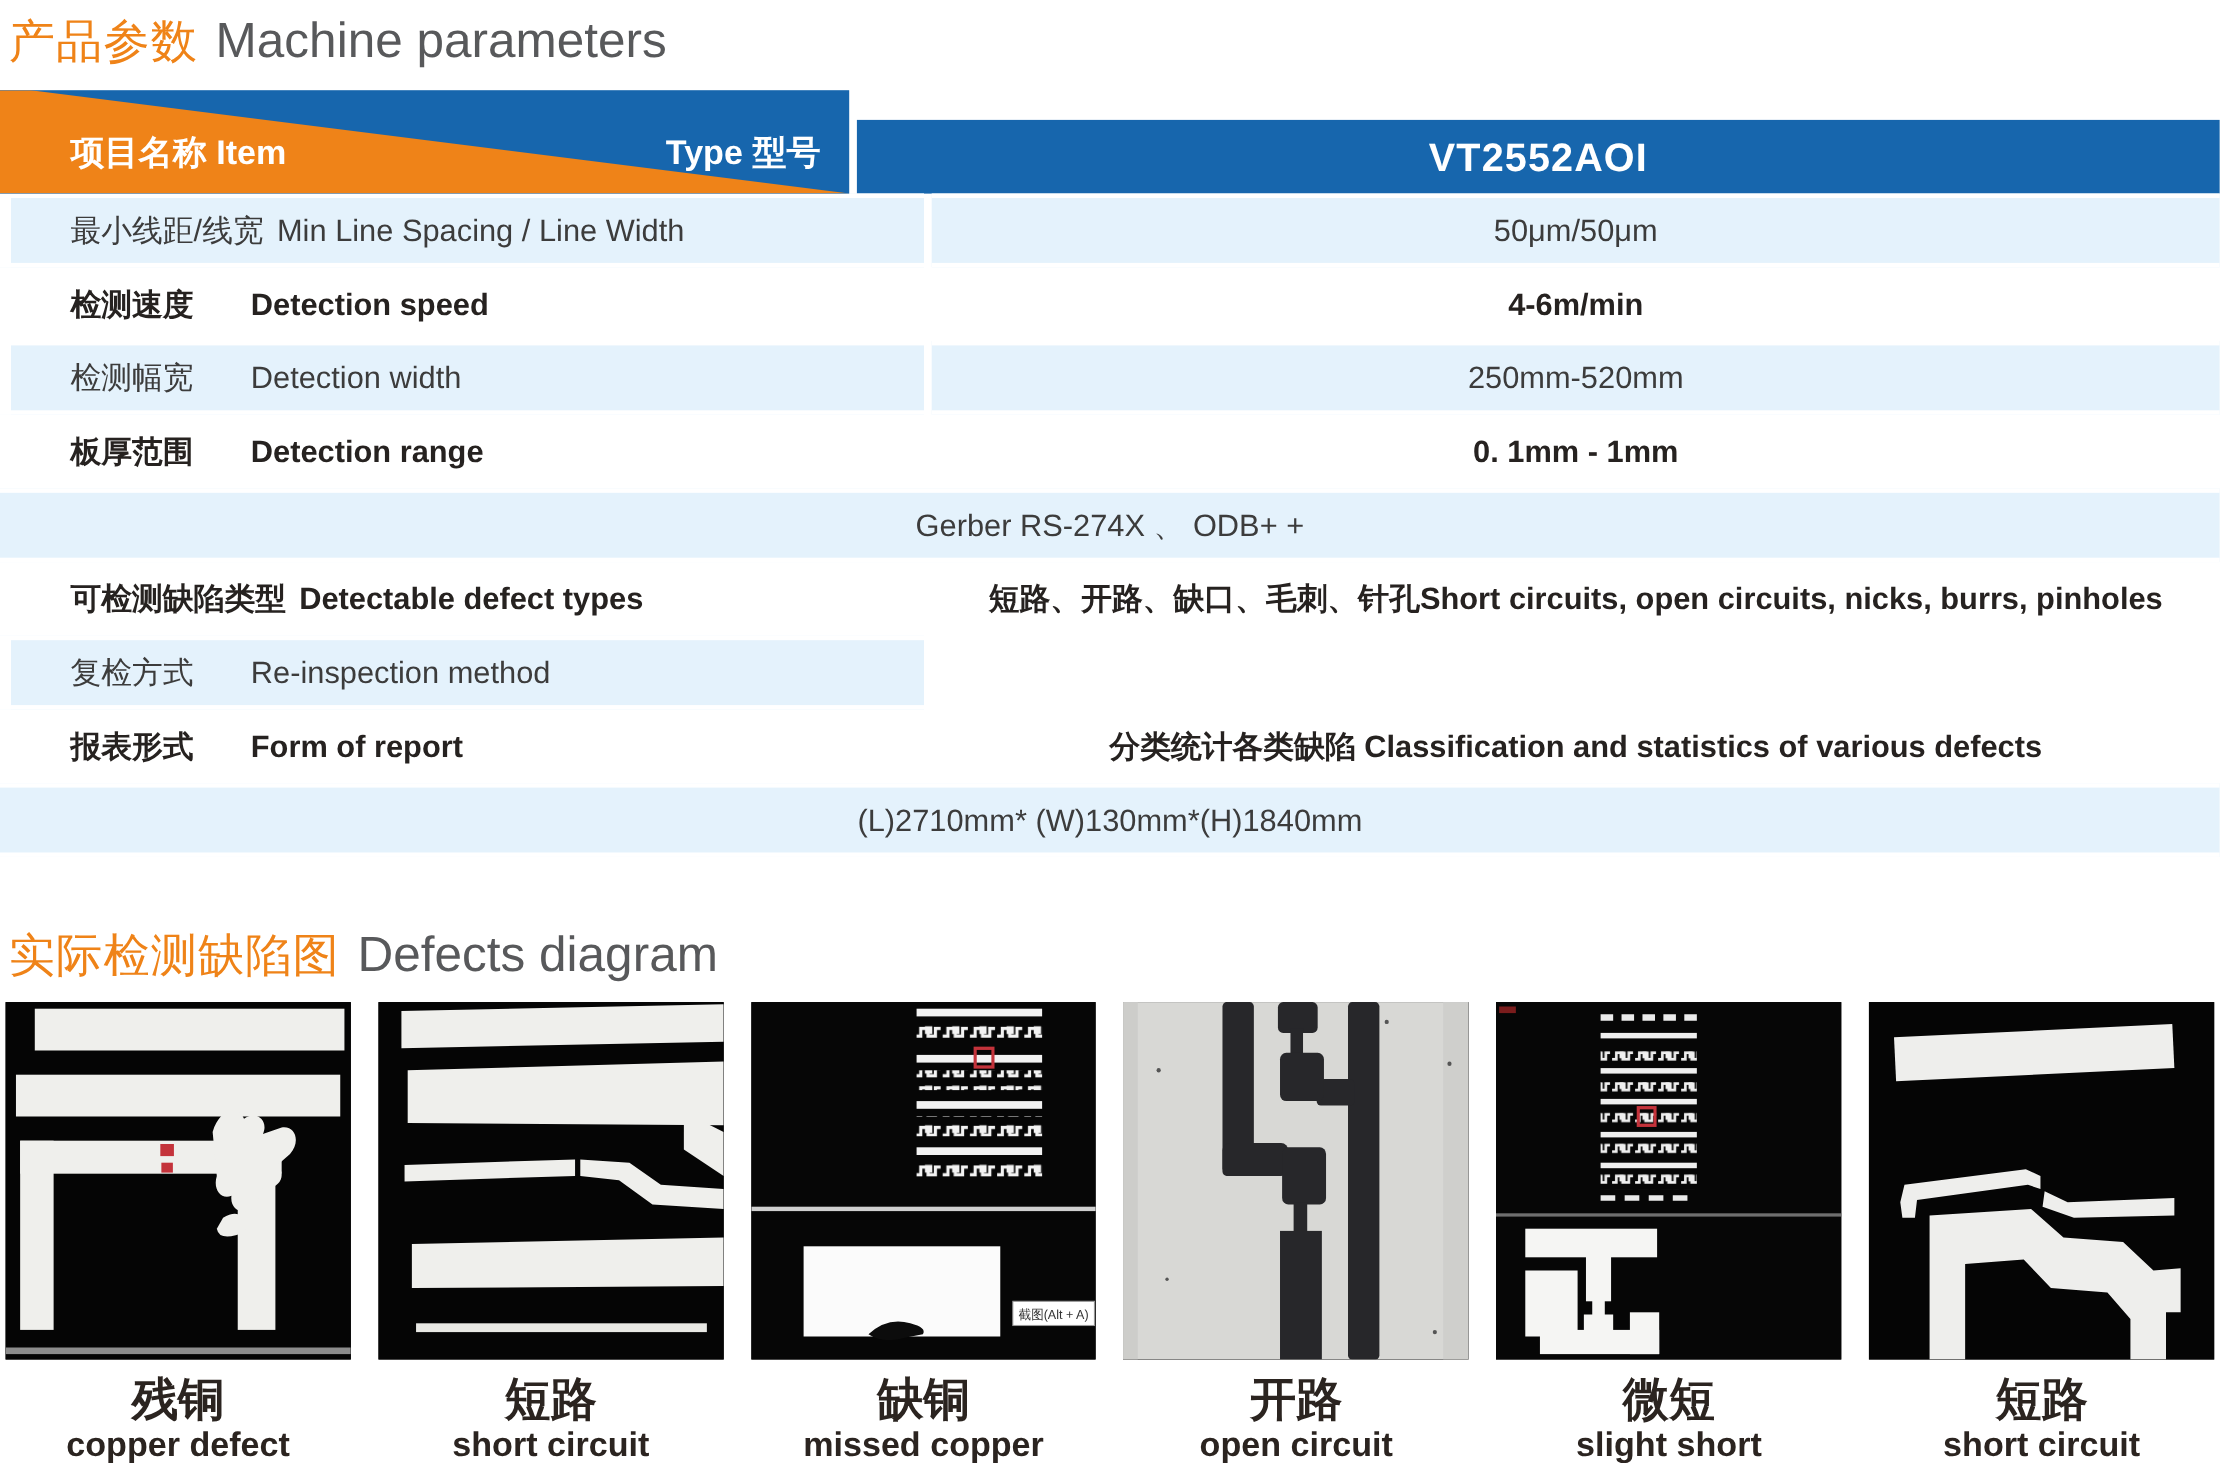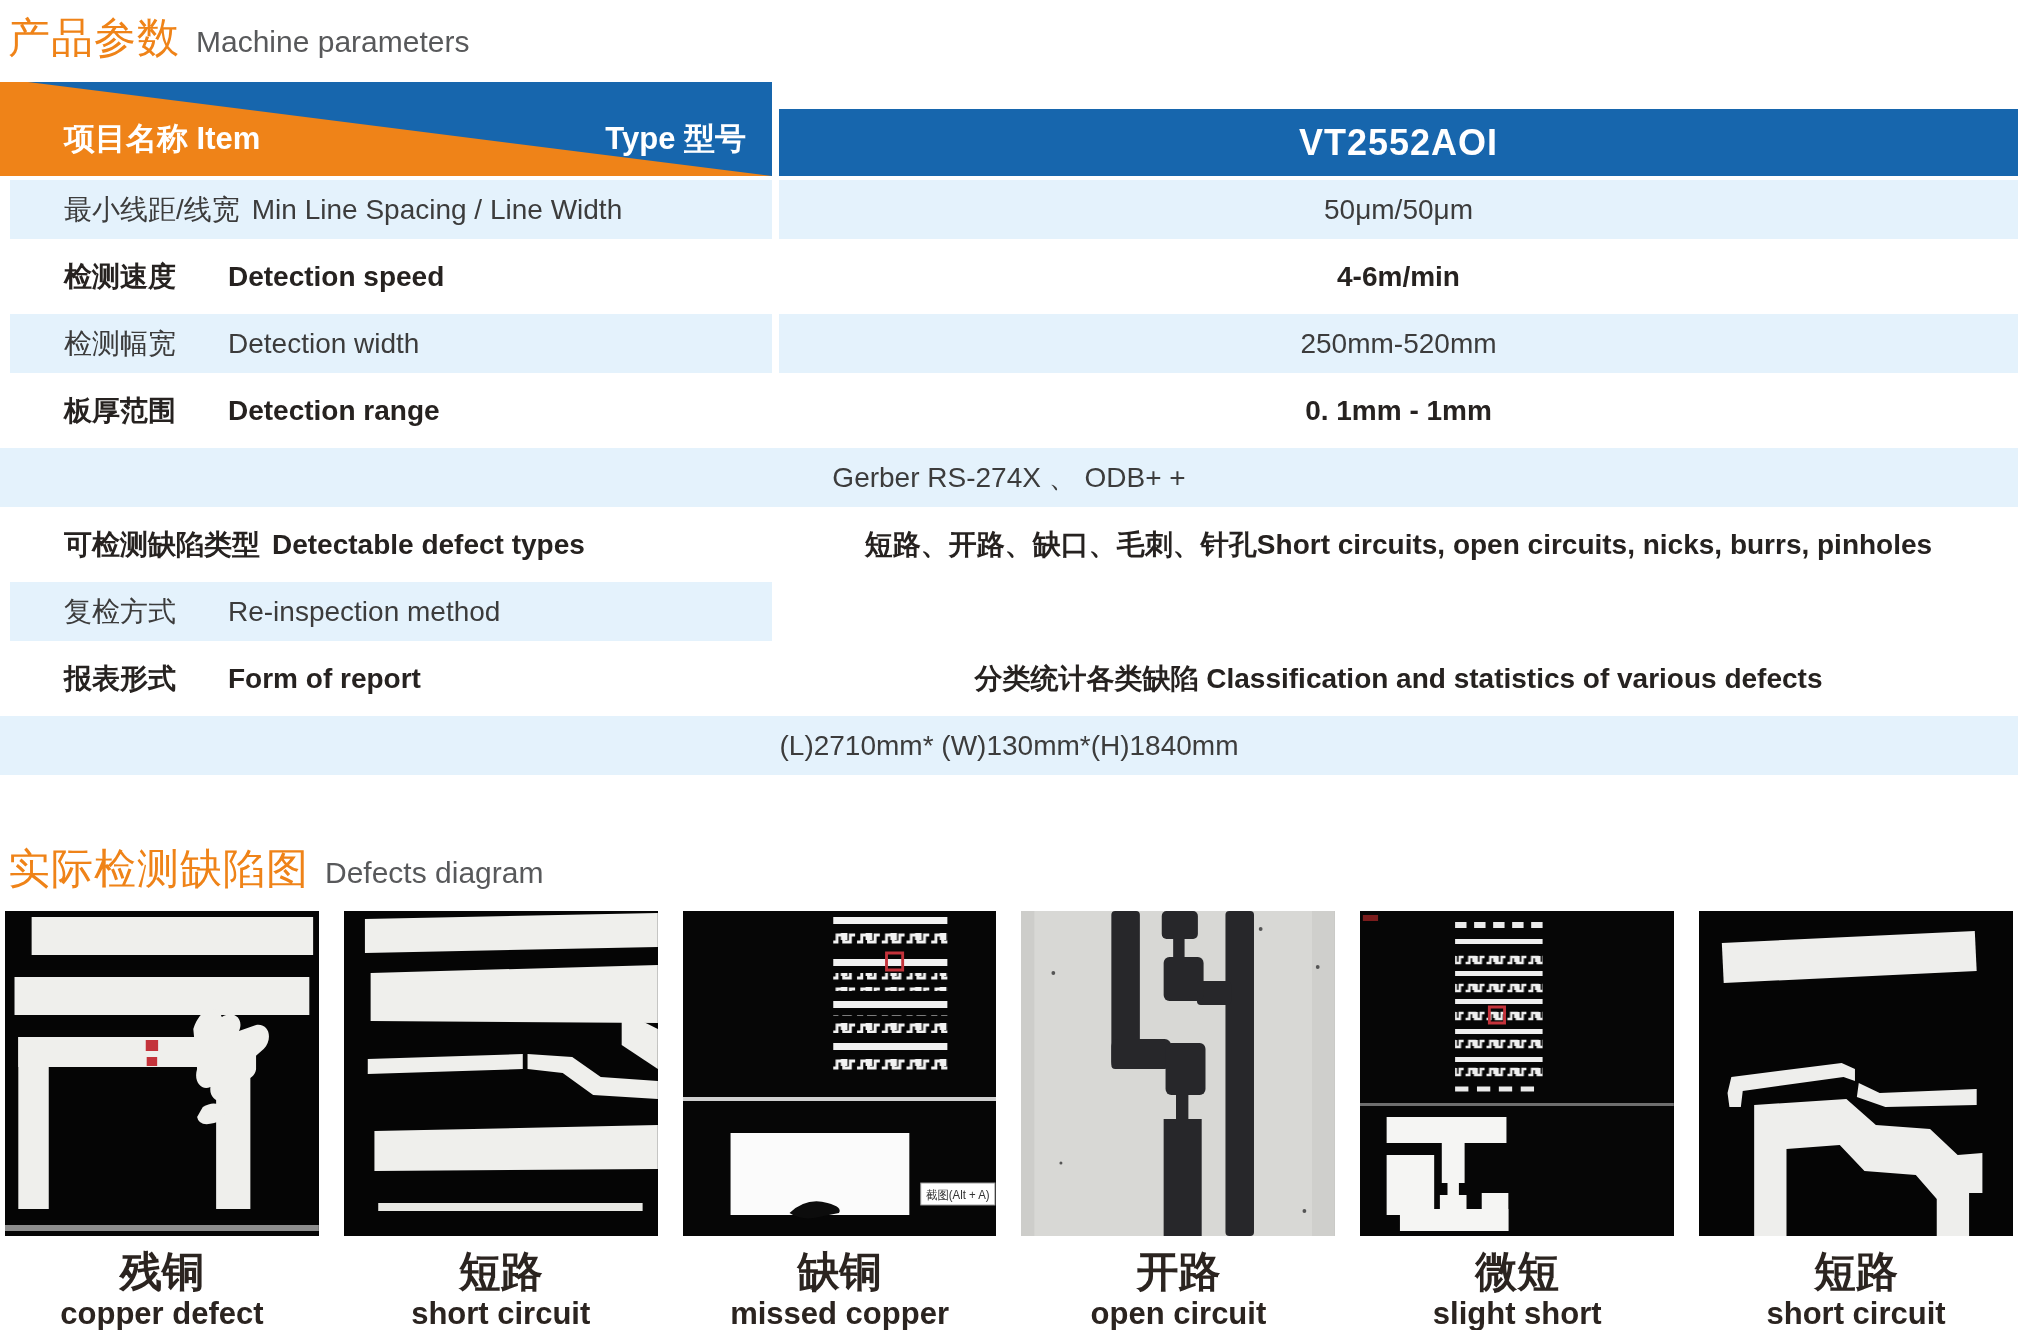--- a/index.html
+++ b/index.html
@@ -2,37 +2,37 @@
 <html style="--orange: #ef8318; --blue: #1766ad; --light_blue: #e4f2fc; --title_gray: #58595b; --red_marker: #c4333b;"><head>
 <meta charset="utf-8">
 <style>
   * { margin:0; padding:0; box-sizing:border-box; }
   html,body { width:2018px; height:1330px; background:#fff; overflow:hidden;
               font-family:"Liberation Sans", sans-serif; color:#2f2f2f; }
 
   
   .sec-title { display:flex; align-items:baseline; gap:16px; padding-left:8px; }
   .sec-title .zh { font-size:42px; font-weight:normal; color:var(--orange,#ef8318); letter-spacing:1px; }
-  .sec-title .en { font-size:30px; color:var(--title_gray,#58595b); }
+  .sec-title .en { font-size:45px; color:var(--title_gray,#58595b); }
   #sec1-title { padding-top:10px; }
   #sec2-title { margin-top:62px; }
 
   
   .ptable { margin-top:16px; }
   .thead  { display:flex; height:94px; }
   .th-left { position:relative; width:772px; margin-right:7px; background:var(--blue,#1766ad); overflow:hidden;
              display:flex; align-items:flex-end; justify-content:space-between; padding:0 26px 16px 64px; }
   .orange-wedge { position:absolute; inset:0; background:var(--orange,#ef8318);
                   clip-path:polygon(0 0, 28px 0, 100% 100%, 0 100%); }
   .th-left span { position:relative; z-index:1; color:#fff; font-weight:bold; font-size:31px; }
   .th-right { flex:1; background:var(--blue,#1766ad); display:flex; align-items:center; justify-content:center;
               color:#fff; font-weight:bold; font-size:36px; letter-spacing:1px;margin-top:27px; }
 
   .trow { display:flex; height:67px; font-size:28px; }
-  .cl { width:772px; margin-right:7px; display:flex; align-items:center; padding-left:64px; }
+  .cl { width:840px; margin-right:7px; display:flex; align-items:center; padding-left:64px; }
   .cl .zh { min-width:152px; margin-right:12px; white-space:nowrap; }
   .cv { flex:1; display:flex; align-items:center; justify-content:center; text-align:center; }
   .trow:nth-child(odd) { font-weight:bold; color:#262220; }
   .trow:nth-child(even) { color:#3c3c3c; }
   .trow:nth-child(even) .cl,
   .trow:nth-child(even) .cv { background:var(--light_blue,#e4f2fc); border-top:4px solid #fff; border-bottom:4px solid #fff; }
   .trow:nth-child(even) .cl { border-left:10px solid #fff; padding-left:54px; }
 
   
   .defects { display:flex; gap:25px; padding:0 5px; margin-top:14px; }

